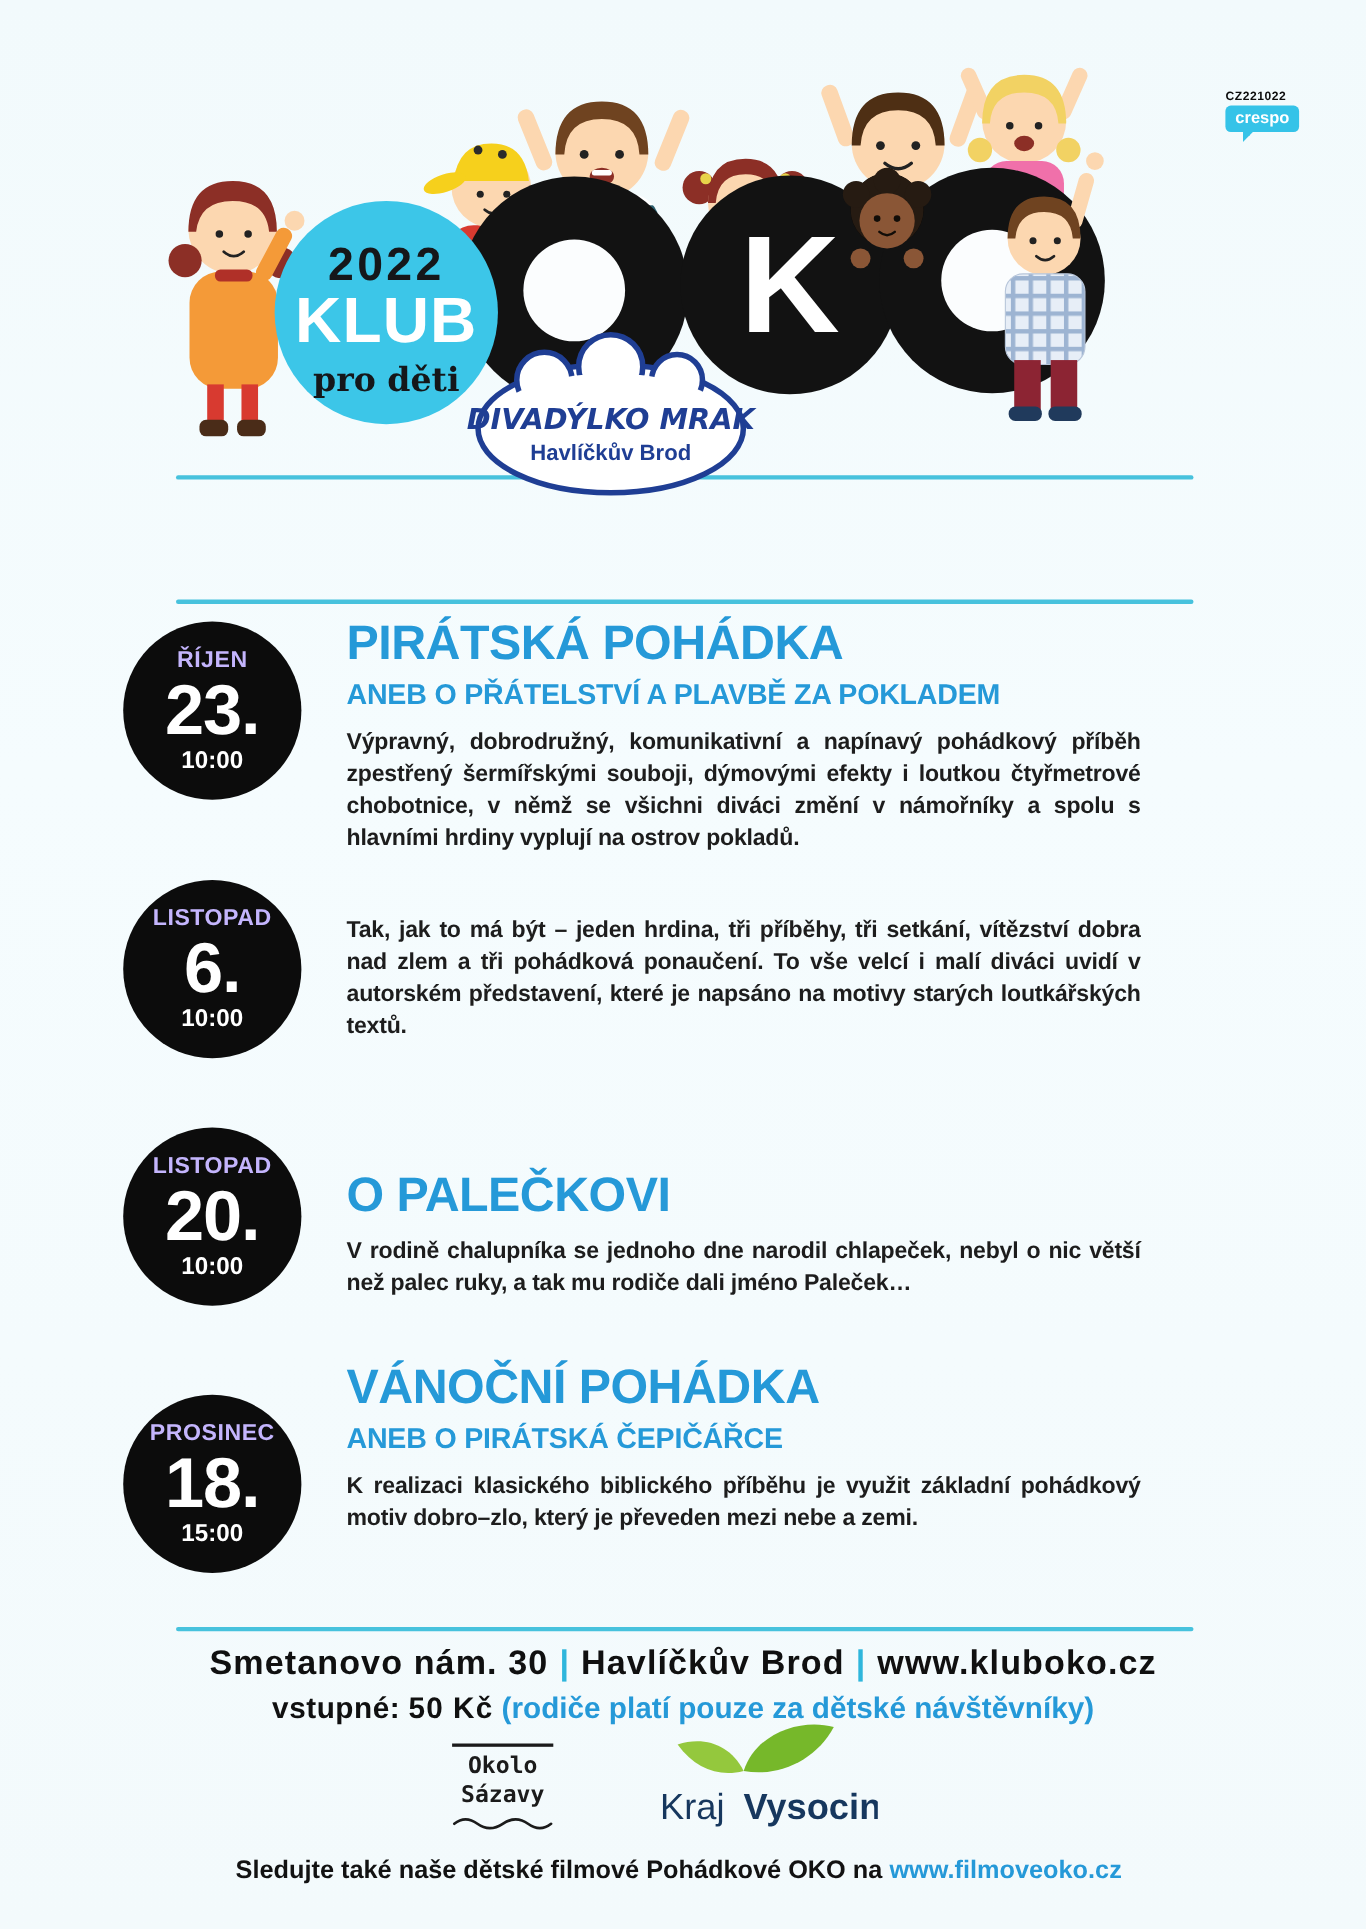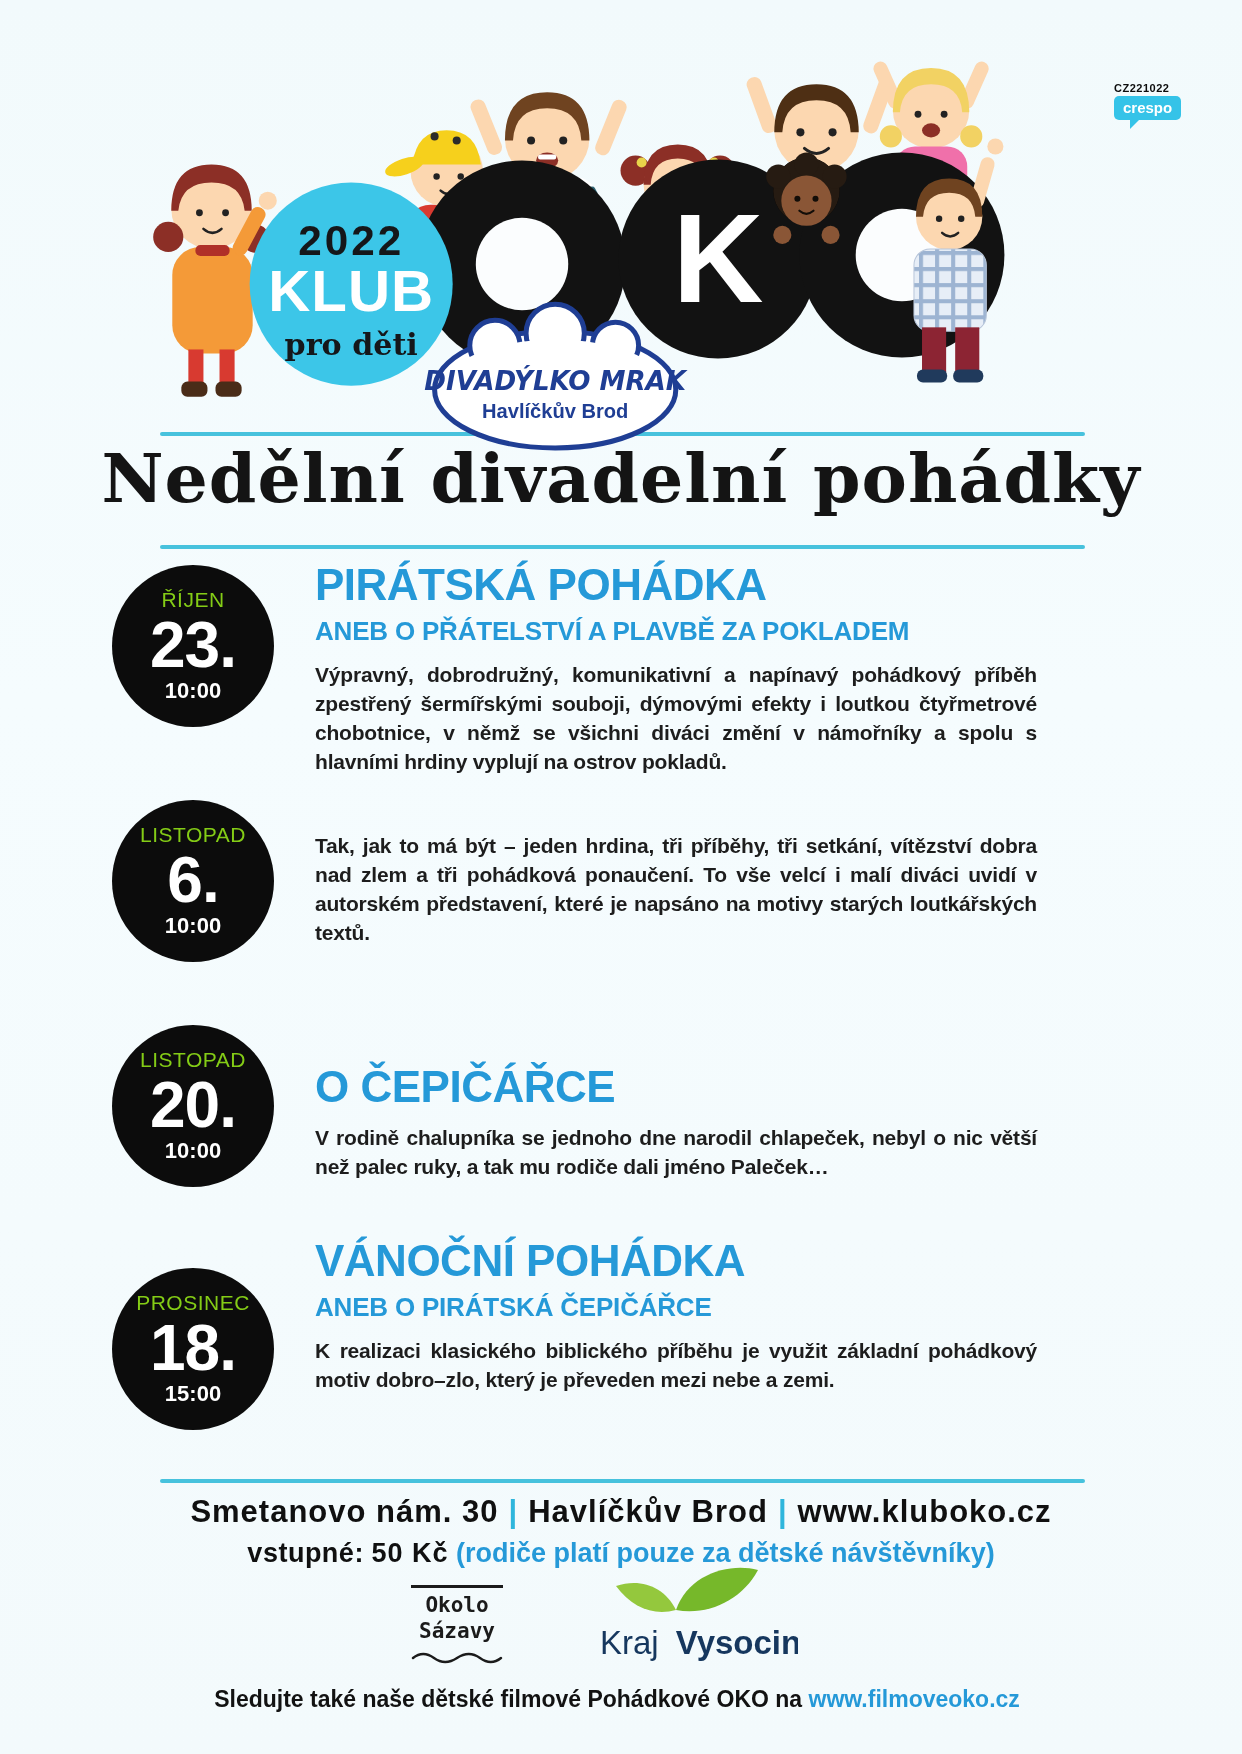--- a/index.html
+++ b/index.html
@@ -20,21 +20,21 @@
   
   .rule{position:absolute;left:160px;width:925px;height:4px;background:#47c2dd;border-radius:2px;z-index:2;}
   .rule1{top:432px;} .rule2{top:545px;} .rule3{top:1479px;}
   
   .main-title{position:absolute;left:0;top:438px;width:1242px;margin:0;text-align:center;z-index:3;
     font-family:"DejaVu Serif",serif;font-weight:bold;font-size:68px;letter-spacing:1px;color:#141414;}
   
   .date-circle{position:absolute;left:112px;width:162px;height:162px;border-radius:50%;background:#0c0c0c;
     display:flex;flex-direction:column;align-items:center;justify-content:center;z-index:2;}
   .c1{top:565px;} .c2{top:800px;} .c3{top:1025px;} .c4{top:1268px;}
-  .date-circle .month{color:#84cc16;font-weight:normal;font-size:21px;letter-spacing:.5px;line-height:26px;}
+  .date-circle .month{color:#c4b5fd;font-weight:bold;font-size:21px;letter-spacing:.5px;line-height:26px;}
   .date-circle .day{color:#ffffff;font-weight:bold;font-size:64px;line-height:64px;letter-spacing:-1px;}
   .date-circle .time{color:#ffffff;font-size:22px;font-weight:bold;line-height:28px;}
   
   .event{position:absolute;left:315px;width:722px;z-index:2;}
   .ev1{top:562px;} .ev2{top:818px;} .ev3{top:1064px;} .ev4{top:1238px;}
   .ev-title{margin:0;font-size:44px;line-height:1.05;font-weight:bold;letter-spacing:-.5px;color:#2599d8;}
   .ev-subtitle{margin:8px 0 0;font-size:26px;font-weight:bold;letter-spacing:-.2px;color:#2599d8;}
   .ev-subtitle2{margin:7px 0 0;font-size:28px;font-weight:bold;color:#111;}
   .ev-desc{margin:13px 0 0;font-size:21px;font-weight:bold;line-height:29px;color:#1d1d1d;
     text-align:justify;letter-spacing:-.2px;}
@@ -206,21 +206,20 @@
       <circle cx="378" cy="286" r="25" fill="#ffffff" stroke="#1f3e94" stroke-width="5"></circle>
       <circle cx="438" cy="274" r="29" fill="#ffffff" stroke="#1f3e94" stroke-width="5"></circle>
       <circle cx="498" cy="286" r="23" fill="#ffffff" stroke="#1f3e94" stroke-width="5"></circle>
       <ellipse cx="438" cy="332" rx="114" ry="52" fill="#ffffff"></ellipse>
       <text x="438" y="330" text-anchor="middle" font-family="DejaVu Sans, sans-serif" font-style="italic" font-weight="bold" font-size="26" fill="#1f3e94">DIVADÝLKO MRAK</text>
       <text x="438" y="358" text-anchor="middle" font-family="Liberation Sans, sans-serif" font-weight="bold" font-size="20" fill="#1f3e94">Havlíčkův Brod</text>
     </g>
   </svg>
 
   <div class="rule rule1"></div>
-  <h1 class="main-title">Nedělní divadelní pohádky</h1>
   <div class="rule rule2"></div>
 
   <div class="date-circle c1">
     <span class="month">ŘÍJEN</span>
     <span class="day">23.</span>
     <span class="time">10:00</span>
   </div>
   <section class="event ev1">
     <h2 class="ev-title">PIRÁTSKÁ POHÁDKA</h2>
     <h3 class="ev-subtitle">ANEB O PŘÁTELSTVÍ A PLAVBĚ ZA POKLADEM</h3>
@@ -235,21 +234,21 @@
   <section class="event ev2">
     <p class="ev-desc">Tak, jak to má být – jeden hrdina, tři příběhy, tři setkání, vítězství dobra nad zlem a tři pohádková ponaučení. To vše velcí i malí diváci uvidí v autorském představení, které je napsáno na motivy starých loutkářských textů.</p>
   </section>
 
   <div class="date-circle c3">
     <span class="month">LISTOPAD</span>
     <span class="day">20.</span>
     <span class="time">10:00</span>
   </div>
   <section class="event ev3">
-    <h2 class="ev-title">O ČEPIČÁŘCE</h2>
+    <h2 class="ev-title">O PALEČKOVI</h2>
     <p class="ev-desc">V rodině chalupníka se jednoho dne narodil chlapeček, nebyl o nic větší než palec ruky, a tak mu rodiče dali jméno Paleček…</p>
   </section>
 
   <div class="date-circle c4">
     <span class="month">PROSINEC</span>
     <span class="day">18.</span>
     <span class="time">15:00</span>
   </div>
   <section class="event ev4">
     <h2 class="ev-title">VÁNOČNÍ POHÁDKA</h2>

